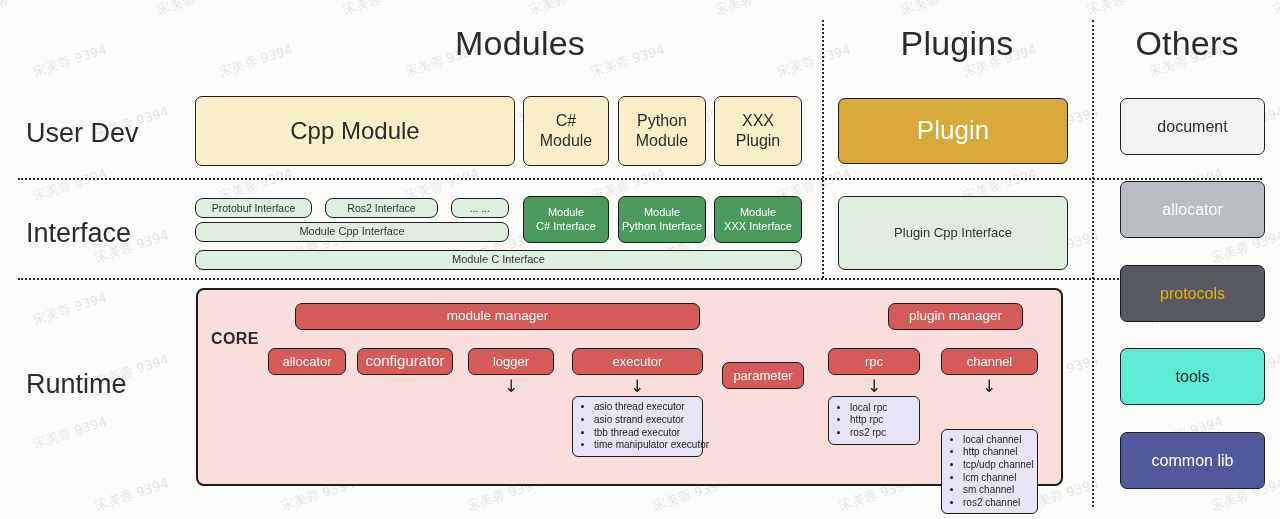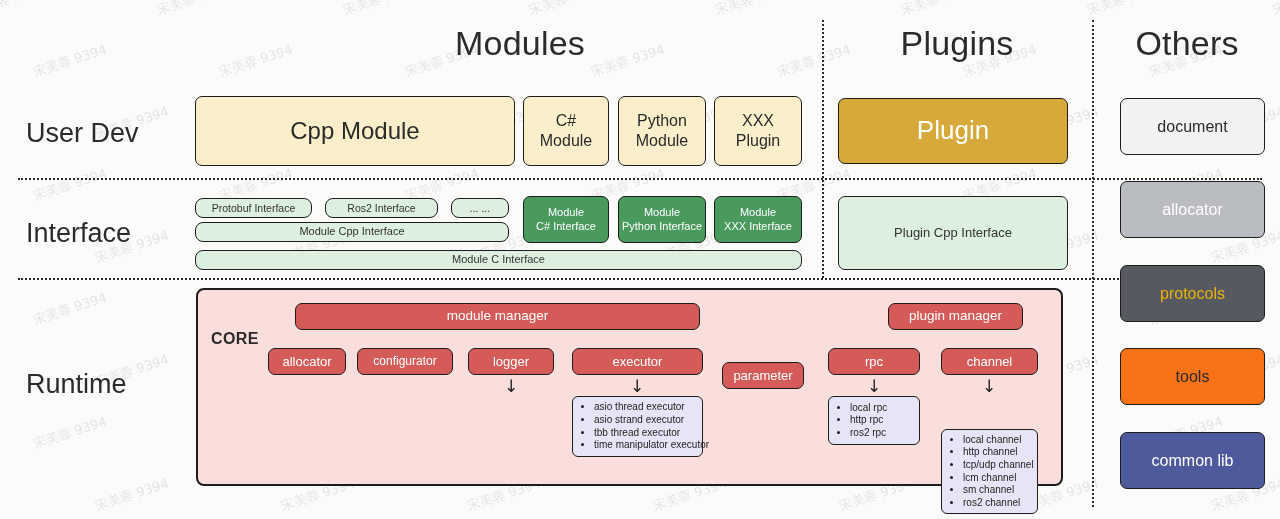--- a/index.html
+++ b/index.html
@@ -52,21 +52,21 @@
   .yellow{background:#fbeecb;color:#2b2b2b;}
   .gold{background:#d6a93a;color:#ffffff;}
   .green-light{background:#ddf0e0;color:#333333;}
   .green-dark{background:#4a9a5e;color:#ffffff;}
   .red{background:#d45b58;color:#ffffff;}
   .pinkpanel{background:#fadedc;border:2px solid #1d1d1d;border-radius:8px;}
 
   .grey-1{background:#f2f2f1;color:#2b2b2b;}
   .grey-2{background:#b9bcc1;color:#ffffff;}
   .grey-3{background:#565a60;color:#eab308;}
-  .blue-1{background:#f97316;color:#2b2b2b;}
+  .blue-1{background:#5eead4;color:#2b2b2b;}
   .blue-2{background:#4f5a9c;color:#ffffff;}
 
   .core-label{
     font-size:16px;font-weight:bold;color:#2b2b2b;letter-spacing:0.4px;
   }
 
   
   .bullets{
     border:1.5px solid #1d1d1d;border-radius:6px;
     background:#e6e4f6;
@@ -216,21 +216,21 @@
   <div class="abs pinkpanel" style="left:196px;top:288px;width:867px;height:198px;"></div>
 
   <div class="abs core-label" style="left:211px;top:330px;">CORE</div>
 
   <div class="abs box red" style="left:295px;top:303px;width:405px;height:27px;font-size:13.5px;">module manager</div>
 
   <div class="abs box red" style="left:888px;top:303px;width:135px;height:27px;font-size:13.5px;">plugin manager</div>
 
   <div class="abs box red" style="left:268px;top:348px;width:78px;height:27px;font-size:13px;">allocator</div>
 
-  <div class="abs box red" style="left:357px;top:348px;width:96px;height:27px;font-size:12px;">configurator</div>
+  <div class="abs box red" style="left:357px;top:348px;width:96px;height:27px;font-size:15px;">configurator</div>
 
   <div class="abs box red" style="left:468px;top:348px;width:86px;height:27px;font-size:13px;">logger</div>
 
   <div class="abs box red" style="left:572px;top:348px;width:131px;height:27px;font-size:13px;">executor</div>
 
   <div class="abs box red" style="left:722px;top:348px;width:82px;height:27px;font-size:13px;margin-top:14px;">parameter</div>
 
   <div class="abs box red" style="left:828px;top:348px;width:92px;height:27px;font-size:13px;">rpc</div>
 
   <div class="abs box red" style="left:941px;top:348px;width:97px;height:27px;font-size:13px;">channel</div>

